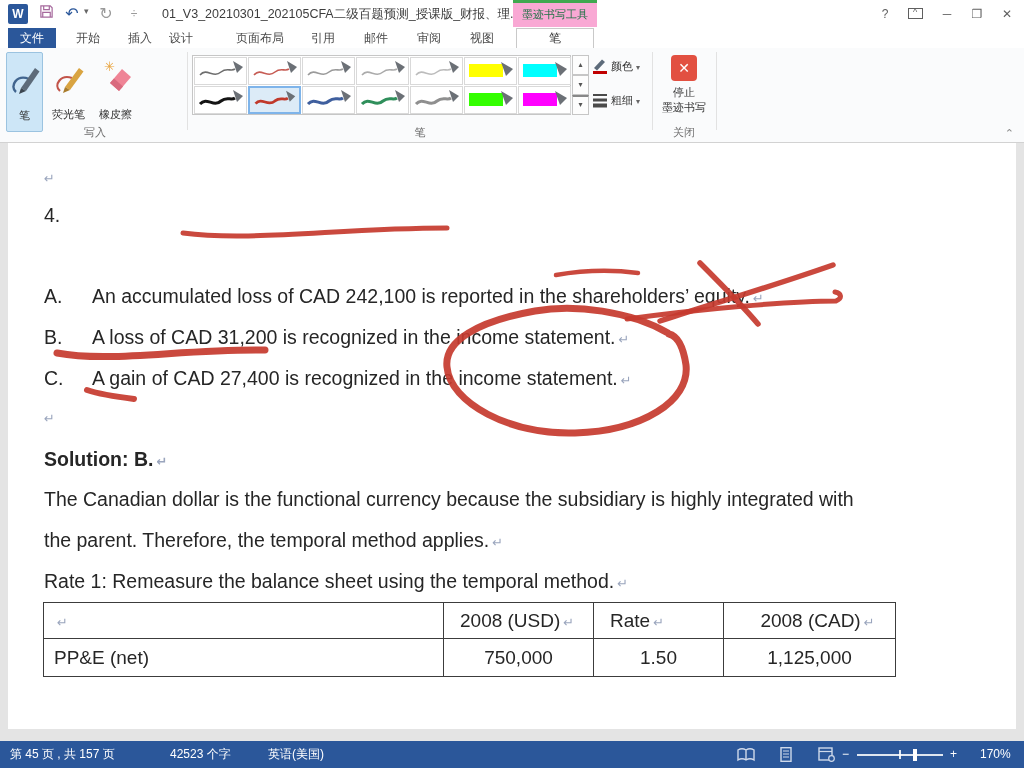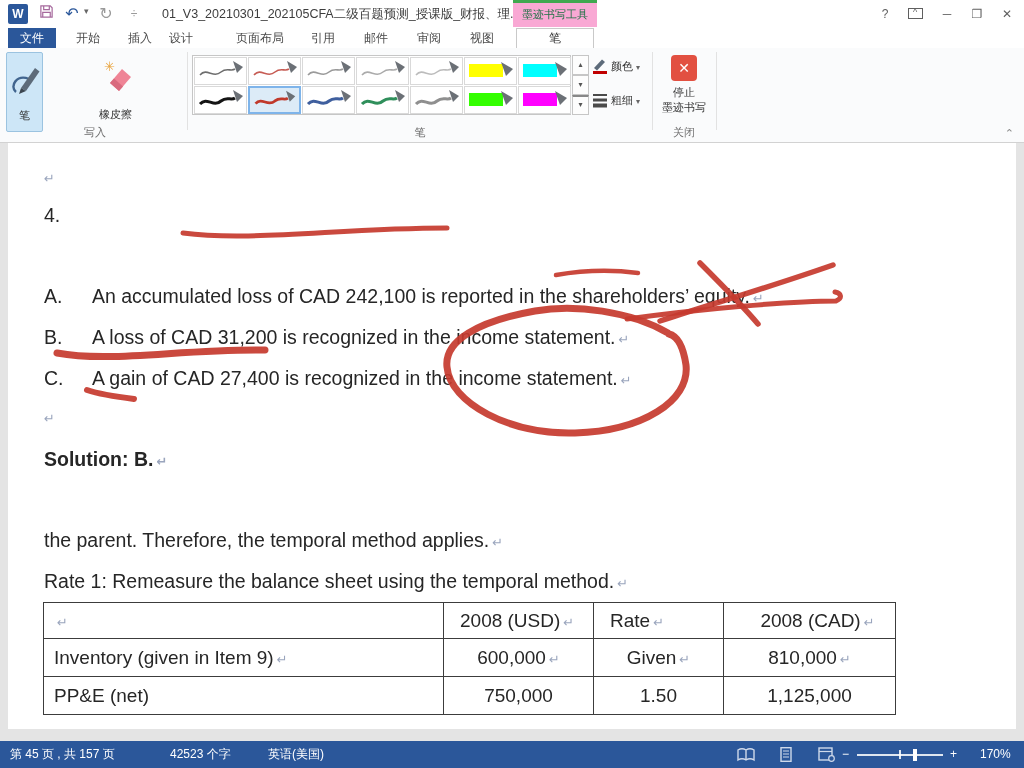--- a/index.html
+++ b/index.html
@@ -118,20 +118,30 @@
     <div class="bigbtn sel" style="left:6px; width:37px;">
       <span class="bico">
         <svg width="32" height="46" viewBox="0 0 32 46">
             <path d="M7 34 c-7 -6 1 -18 13 -13" fill="none" stroke="#41658f" stroke-width="2.4"></path>
             <path d="M12 30 L26 10 l4.5 3.5 L17 33 z" fill="#5d6b7a"></path>
             <path d="M12 30 l5 3 -7 3 z" fill="#3c4650"></path>
           </svg>
       </span>
       <span class="blabel">笔</span>
     </div>
+    <div class="bigbtn" style="left:46px; width:45px;">
+      <span class="bico">
+        <svg width="34" height="46" viewBox="0 0 34 46">
+            <path d="M8 34 c-7 -6 1 -17 12 -13" fill="none" stroke="#c2544a" stroke-width="2.2"></path>
+            <path d="M13 30 L27 11 l4.5 3.5 L18 33 z" fill="#d9a441"></path>
+            <path d="M13 30 l5 3 -7 3 z" fill="#a97c2c"></path>
+          </svg>
+      </span>
+      <span class="blabel">荧光笔</span>
+    </div>
     <div class="bigbtn" style="left:93px; width:45px;">
       <span class="bico">
         <svg width="36" height="46" viewBox="0 0 36 46">
             <text x="6" y="14" font-size="13" fill="#e8a33d">✳</text>
             <polygon points="12,26 24,12 33,20 21,34" fill="#ef8496"></polygon>
             <polygon points="16,21.5 25,29.5 21,34 12,26" fill="#d96a7e"></polygon>
           </svg>
       </span>
       <span class="blabel">橡皮擦</span>
     </div>
@@ -245,36 +255,31 @@
 
       <div class="dnum dline" style="top:183px;">B.</div>
       <div class="dtext dline" style="top:183px;"><span>A loss of CAD 31,200 is recognized in the income statement.</span><span class="pm">↵</span></div>
 
       <div class="dnum dline" style="top:224px;">C.</div>
       <div class="dtext dline" style="top:224px;"><span>A gain of CAD 27,400 is recognized in the income statement.</span><span class="pm">↵</span></div>
 
       <div class="pil" style="top:268px;">↵</div>
 
       <div class="dflush dline bold" style="top:305px;"><span>Solution: B.</span><span class="pm">↵</span></div>
+      <div class="dflush dline" style="top:345px;">The Canadian dollar is the functional currency because the subsidiary is highly integrated with</div>
       <div class="dflush dline" style="top:386px;"><span>the parent. Therefore, the temporal method applies.</span><span class="pm">↵</span></div>
       <div class="dflush dline" style="top:427px;"><span>Rate 1: Remeasure the balance sheet using the temporal method.</span><span class="pm">↵</span></div>
 
       <table class="doct">
         <tbody>
             <tr style="height:36px;">
           <td style="width:400px;" class="c-label"><span></span><span class="pm">↵</span></td>
           <td style="width:150px;" class="hdr-left"><span>2008 (USD)</span><span class="pm">↵</span></td>
           <td style="width:130px;" class="hdr-left"><span>Rate</span><span class="pm">↵</span></td>
           <td style="width:172px;text-align:center;" class="hdr-left"><span>2008 (CAD)</span><span class="pm">↵</span></td>
-        </tr>
-        <tr style="height:38px;">
-          <td class="c-label"><span>Inventory (given in Item 9)</span><span class="pm">↵</span></td>
-          <td class="c-num"><span>600,000</span><span class="pm">↵</span></td>
-          <td class="c-num"><span>Given</span><span class="pm">↵</span></td>
-          <td class="c-num"><span>810,000</span><span class="pm">↵</span></td>
         </tr>
         <tr style="height:38px;">
           <td class="c-label"><span>PP&amp;E (net)</span></td>
           <td class="c-num"><span>750,000</span></td>
           <td class="c-num"><span>1.50</span></td>
           <td class="c-num"><span>1,125,000</span></td>
         </tr>
       </tbody>
         </table>
     </div>

